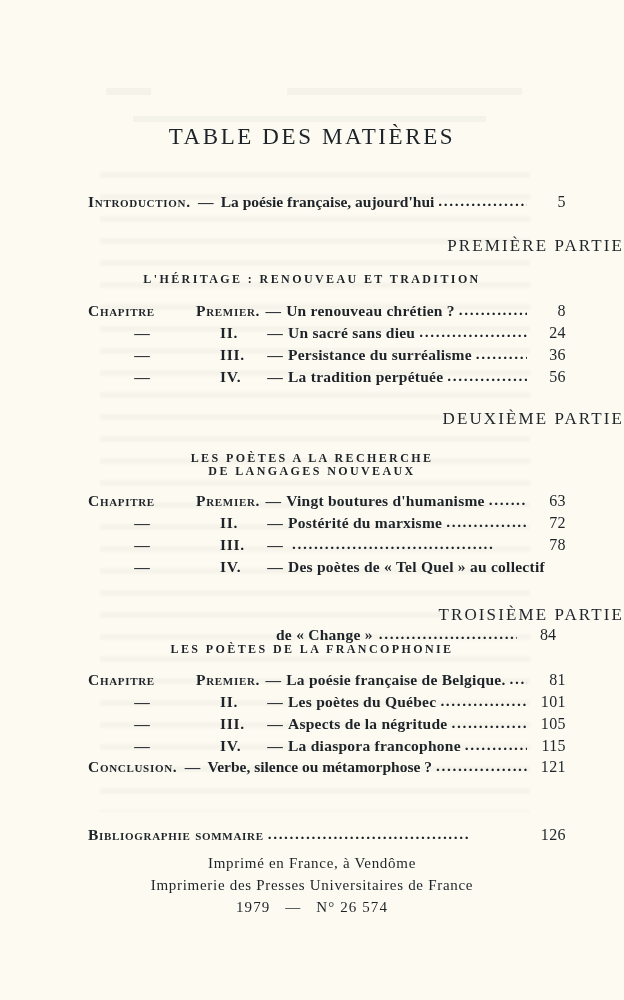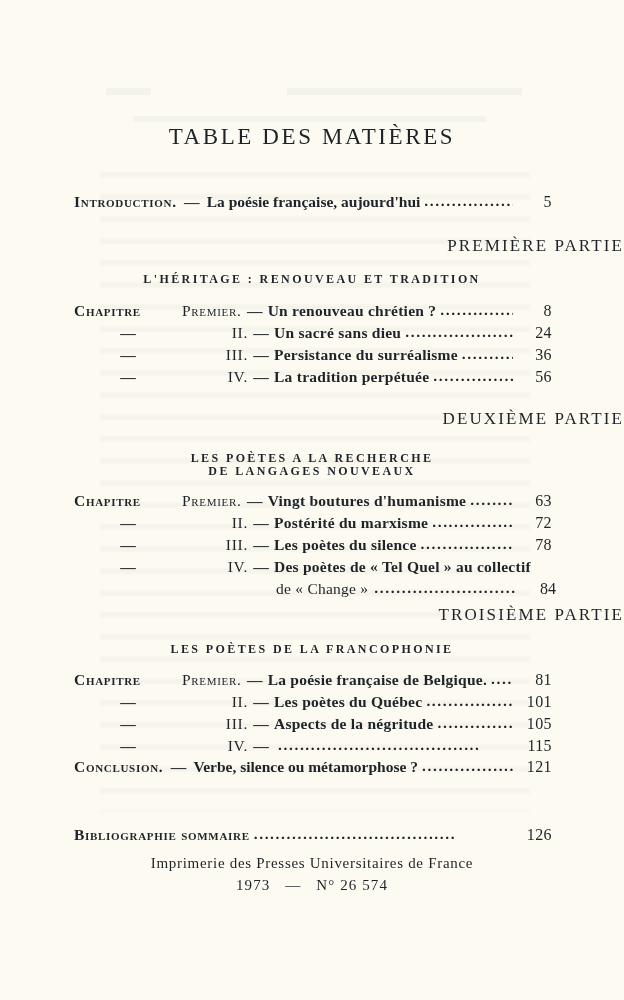--- a/index.html
+++ b/index.html
@@ -63,21 +63,21 @@
     text-align: center;
     font-size: 23px;
     letter-spacing: 2.6px;
     font-weight: 400;
     white-space: nowrap;
   }
 
   
   .toc-line {
     position: absolute;
-    left: 74px;
+    left: 88px;
     width: 478px;
     display: flex;
     align-items: baseline;
     font-size: 15.5px;
     font-weight: 700;
     white-space: nowrap;
   }
   .toc-line .lead {
     flex: 1 1 auto;
     overflow: hidden;
@@ -116,23 +116,22 @@
     letter-spacing: 0.7px;
   }
   .chap .col-marker.dashonly {
     text-align: center;
     padding-right: 24px;
     font-variant: normal;
     letter-spacing: 0;
   }
   .chap .col-num {
     flex: 0 0 42px;
-    text-align: right;
     font-variant: small-caps;
-    font-weight: 400;
+    font-weight: 700;
     letter-spacing: 0.7px;
   }
   .chap .col-dash {
     flex: 0 0 26px;
     text-align: center;
     font-weight: 700;
   }
   .chap .col-title {
     flex: 0 0 auto;
     font-weight: 700;
@@ -159,22 +158,23 @@
     display: flex;
     align-items: baseline;
     font-size: 15.5px;
     white-space: nowrap;
   }
   .cont-line .pad {
     flex: 0 0 198px;
   }
   .cont-line .txt {
     flex: 0 0 auto;
-    font-weight: 400;
+    font-weight: 700;
     letter-spacing: 0.25px;
+    margin-top: 46px;
   }
   .cont-line .lead {
     flex: 1 1 auto;
     overflow: hidden;
     white-space: nowrap;
     margin: 0 5px 0 6px;
     font-weight: 700;
     letter-spacing: 1.6px;
     transform: translateY(-1px);
   }
@@ -295,21 +295,20 @@
     <span class="col-num">II.</span>
     <span class="col-dash">—</span>
     <span class="col-title">Postérité du marxisme</span>
     <span class="lead">.....................................</span>
     <span class="pg">72</span>
   </div>
   <div class="toc-line chap" style="top:536px;">
     <span class="col-marker dashonly">—</span>
     <span class="col-num">III.</span>
     <span class="col-dash">—</span>
-    <span class="col-title">Les poètes du silence</span>
     <span class="lead">.....................................</span>
     <span class="pg">78</span>
   </div>
   <div class="toc-line chap" style="top:558px;">
     <span class="col-marker dashonly">—</span>
     <span class="col-num">IV.</span>
     <span class="col-dash">—</span>
     <span class="col-title">Des poètes de « Tel Quel » au collectif</span>
   </div>
   <div class="cont-line" style="top:580px;">
@@ -343,40 +342,42 @@
     <span class="col-num">III.</span>
     <span class="col-dash">—</span>
     <span class="col-title">Aspects de la négritude</span>
     <span class="lead">.....................................</span>
     <span class="pg">105</span>
   </div>
   <div class="toc-line chap" style="top:737px;">
     <span class="col-marker dashonly">—</span>
     <span class="col-num">IV.</span>
     <span class="col-dash">—</span>
+    <span class="col-title">La diaspora francophone</span>
     <span class="lead">.....................................</span>
     <span class="pg">115</span>
   </div>
 
   <div class="toc-line intro-row" style="top:758px;">
     <span class="col-intro">Conclusion.</span>
     <span class="col-dash">—</span>
     <span class="col-title">Verbe, silence ou métamorphose ?</span>
     <span class="lead">.....................................</span>
     <span class="pg">121</span>
   </div>
 
   <div class="toc-line" style="top:786px;">
     <span class="smallcaps">Bibliographie sommaire</span>
     <span class="lead">.....................................</span>
     <span class="pg">126</span>
   </div>
 
   <div class="colophon">
+    <div>Imprimé en France, à Vendôme</div>
     <div>Imprimerie des Presses Universitaires de France</div>
     <div class="year-line">
-      <span>1973</span>
+      <span>1979</span>
       <span class="sep">—</span>
       <span>N° 26 574</span>
     </div>
   </div>
 
 </div>
 
 </body></html>

